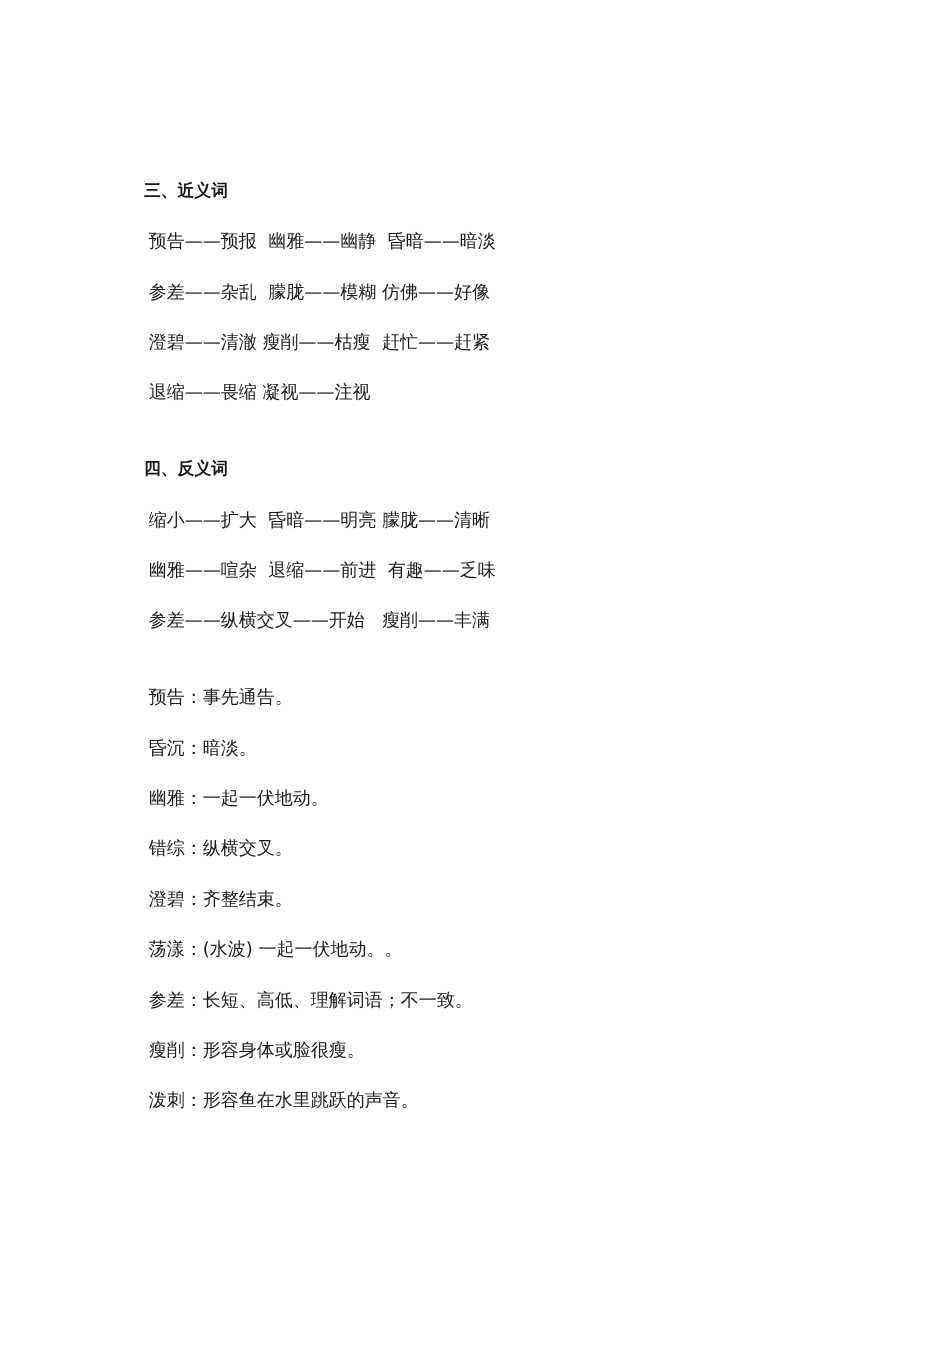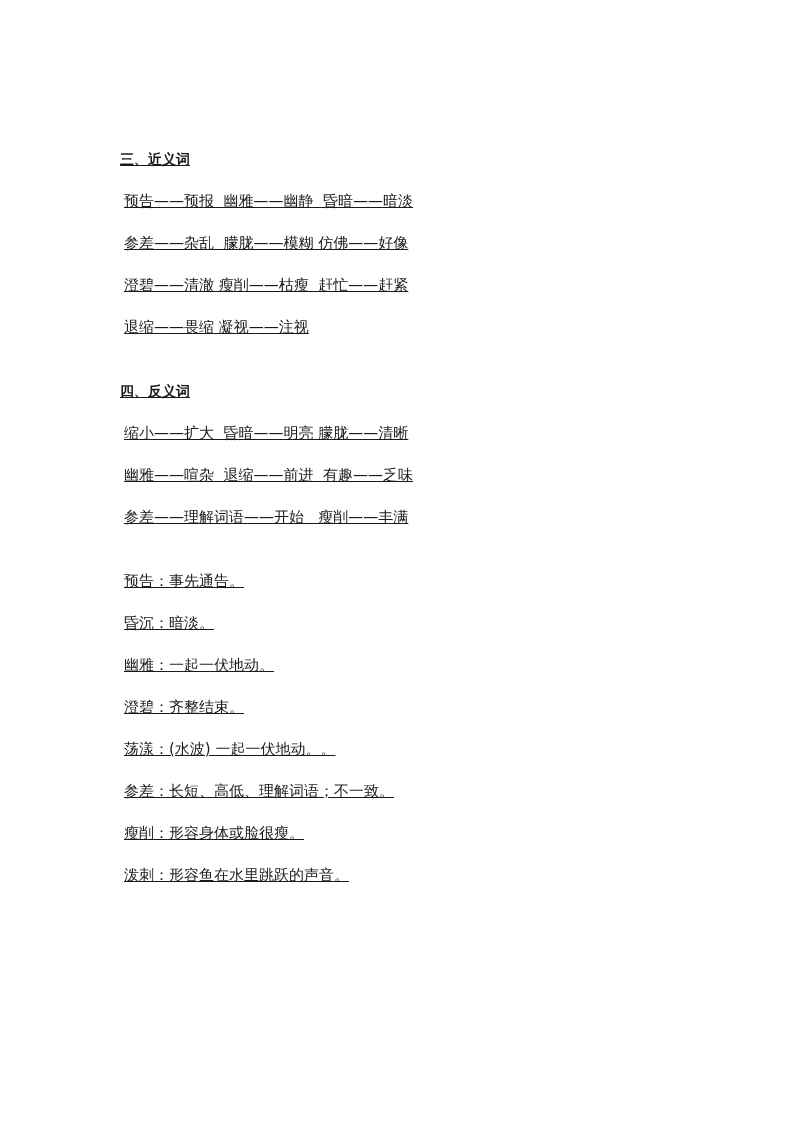--- a/index.html
+++ b/index.html
@@ -31,47 +31,47 @@
     }
     .line {
       font-size: 15px;
       height: 22px;
       line-height: 22px;
       margin: 0 0 20px 4px;
       white-space: pre;
     }
     .section {
       margin-bottom: 42px;
-      text-decoration: underline;
     }
   </style>
 </head>
 <body>
 
 <div class="page">
 
   <div class="section">
     <div class="section-heading">三、近义词</div>
     <div class="line">预告——预报  幽雅——幽静  昏暗——暗淡</div>
     <div class="line">参差——杂乱  朦胧——模糊 仿佛——好像</div>
     <div class="line">澄碧——清澈 瘦削——枯瘦  赶忙——赶紧</div>
     <div class="line">退缩——畏缩 凝视——注视</div>
   </div>
 
   <div class="section">
     <div class="section-heading">四、反义词</div>
     <div class="line">缩小——扩大  昏暗——明亮 朦胧——清晰</div>
     <div class="line">幽雅——喧杂  退缩——前进  有趣——乏味</div>
-    <div class="line">参差——理解词语——开始   瘦削——丰满</div>
+    <div class="line">参差——纵横交叉——开始   瘦削——丰满</div>
   </div>
 
   <div class="section">
     <div class="line">预告：事先通告。</div>
     <div class="line">昏沉：暗淡。</div>
     <div class="line">幽雅：一起一伏地动。</div>
+    <div class="line">错综：纵横交叉。</div>
     <div class="line">澄碧：齐整结束。</div>
     <div class="line">荡漾：(水波) 一起一伏地动。。</div>
     <div class="line">参差：长短、高低、理解词语；不一致。</div>
     <div class="line">瘦削：形容身体或脸很瘦。</div>
     <div class="line">泼刺：形容鱼在水里跳跃的声音。</div>
   </div>
 
 </div>
 
 </body></html>

